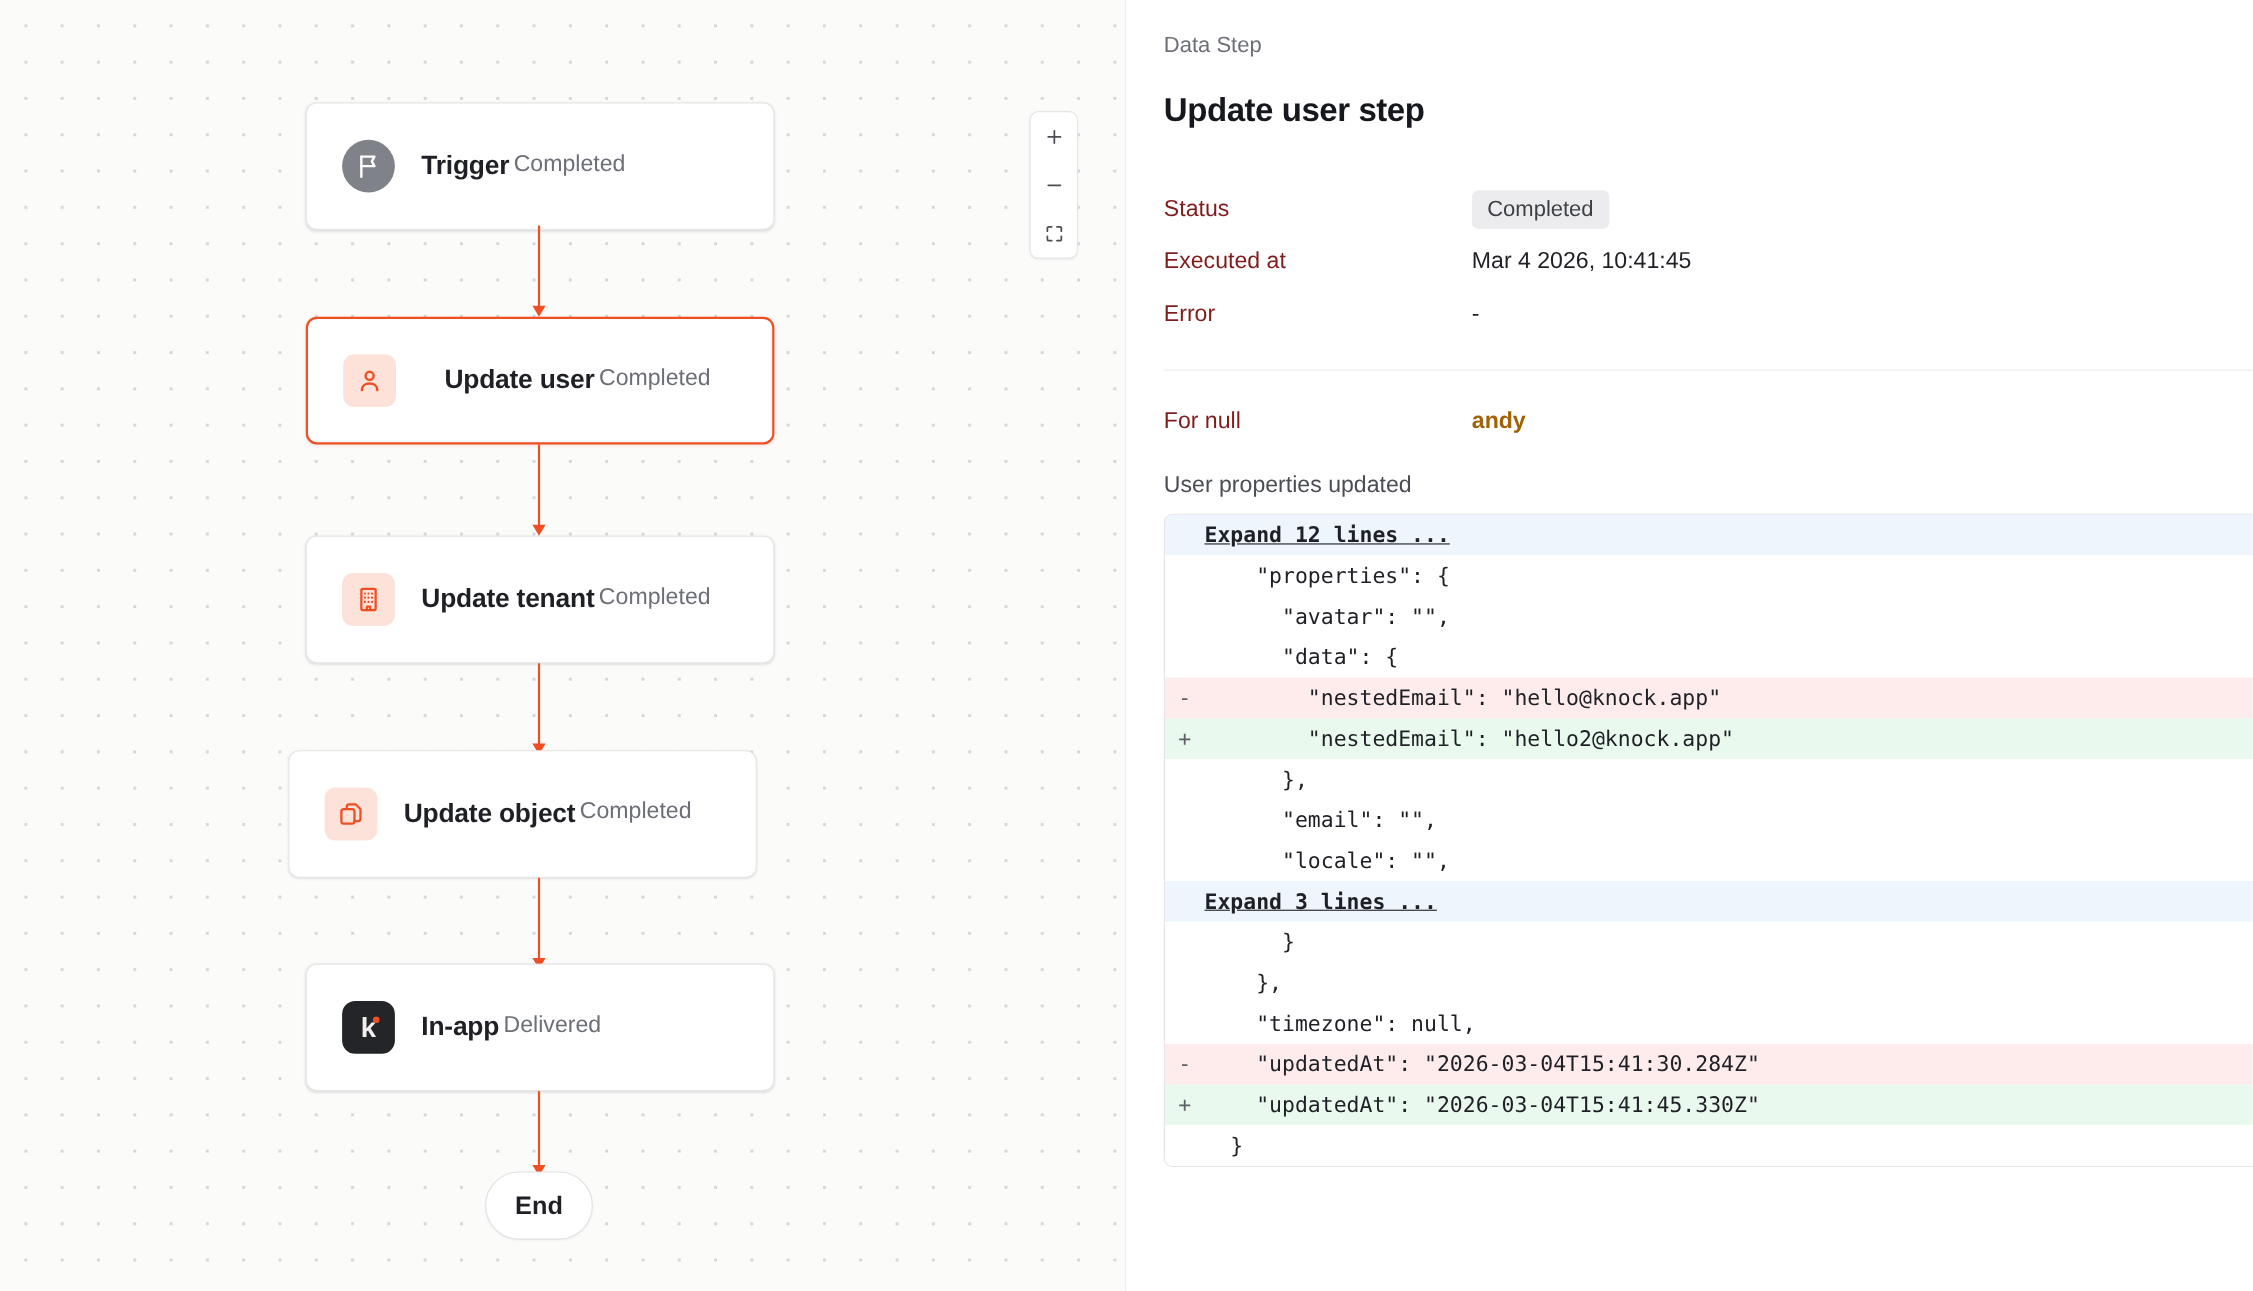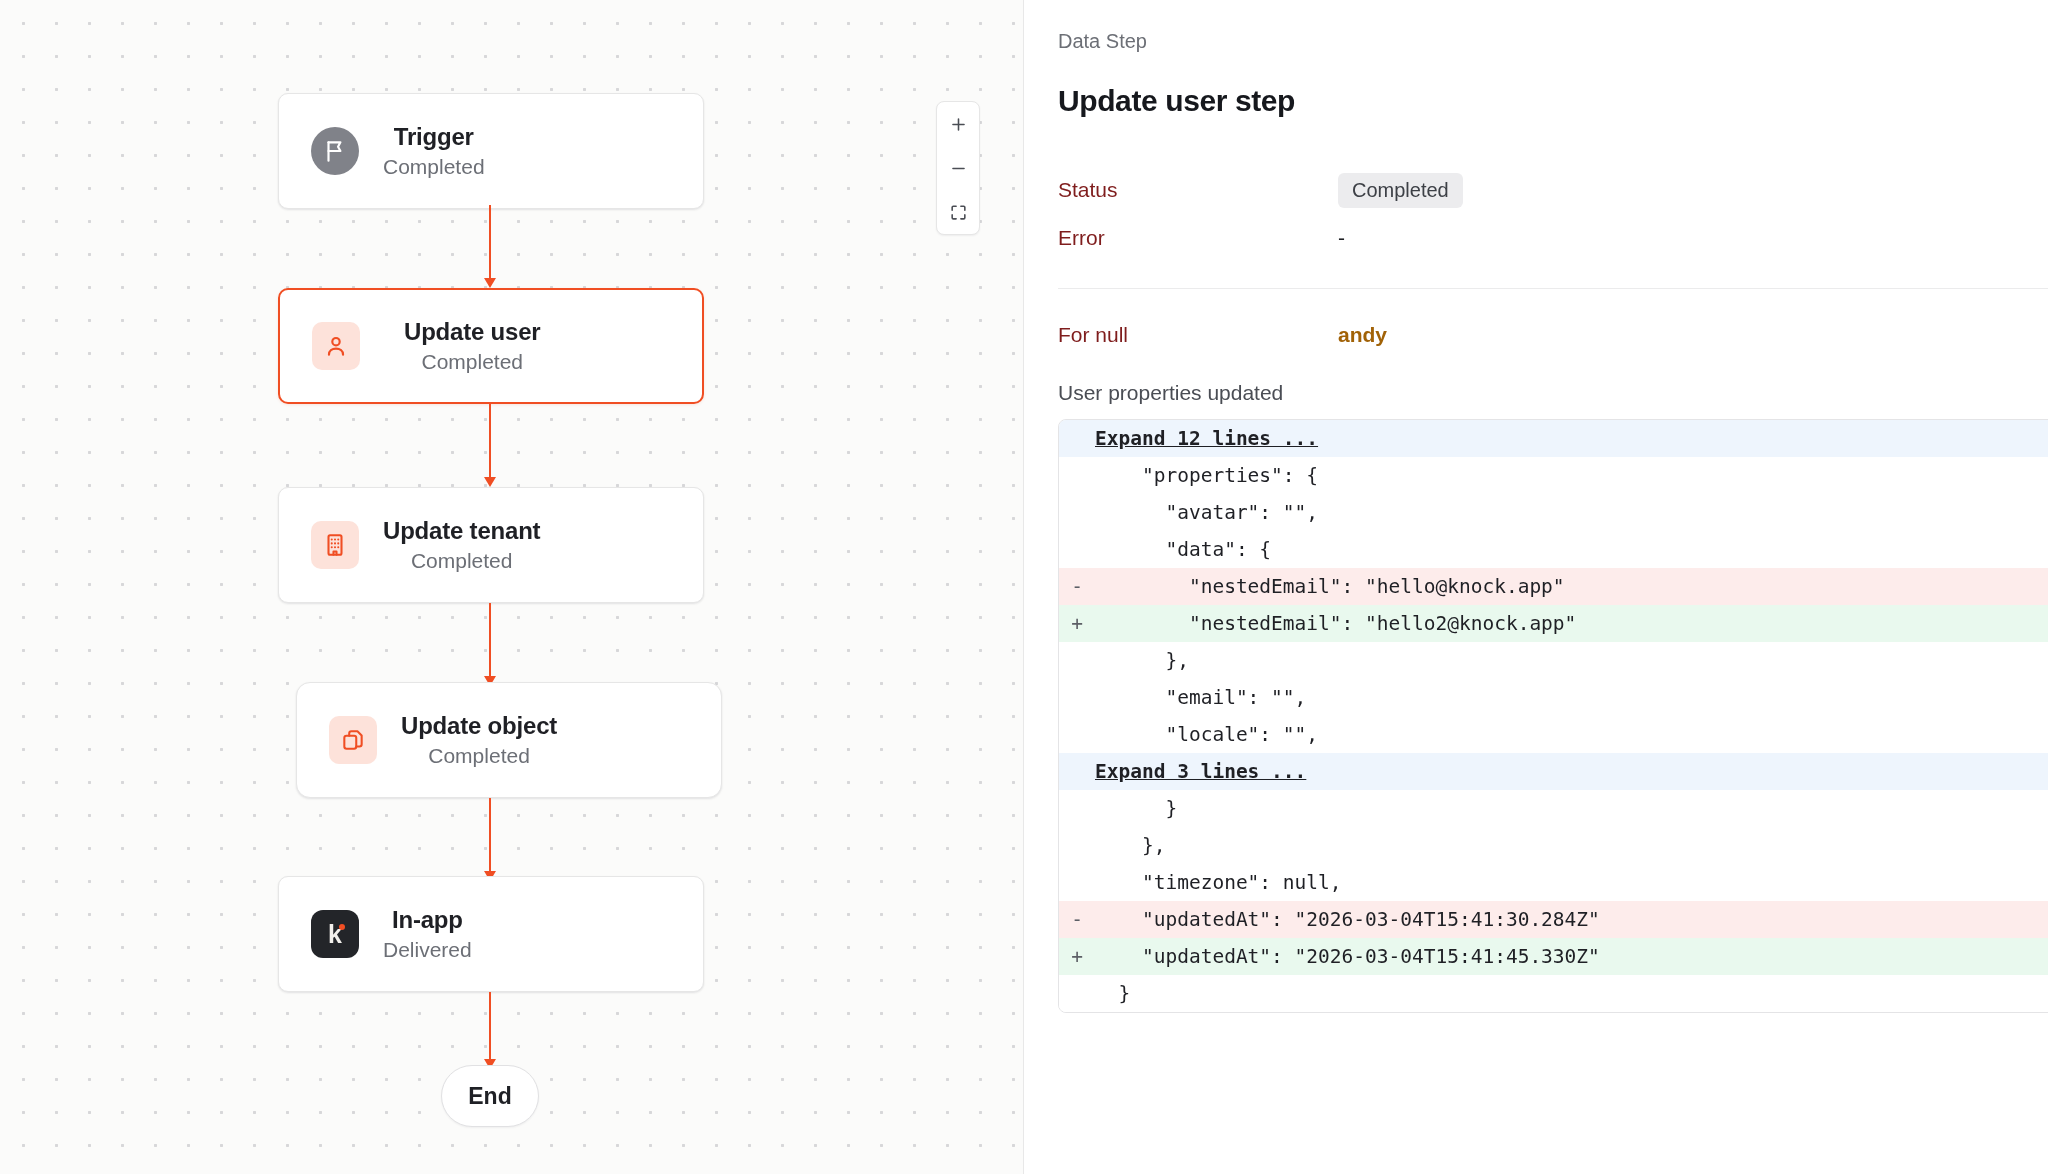--- a/index.html
+++ b/index.html
@@ -45,21 +45,21 @@
   }
   .node-icon {
     width: 48px; height: 48px;
     border-radius: 10px;
     display: flex; align-items: center; justify-content: center;
     flex: 0 0 auto;
   }
   .node-icon.trigger { background: #808289; border-radius: 50%; }
   .node-icon.soft { background: #fde2da; }
   .node-icon.knock { background: #232529; border-radius: 12px; }
-  .node-text { display: flex; flex-direction: column; gap: 4px; text-align: center; }
+  .node-text { display: flex; flex-direction: row; gap: 4px; }
   .node-title {
     font-size: 24px; font-weight: 700; color: #1f2025; letter-spacing: -.2px;
   }
   .node-status { font-size: 21px; color: #6c6f76; }
 
   .end-node {
     position: absolute;
     width: 98px; height: 62px;
     border: 1px solid #e1e1e3;
     border-radius: 31px;
@@ -209,21 +209,21 @@
           </svg>
         </div>
         <div class="node-text">
           <div class="node-title">Update tenant</div>
           <div class="node-status">Completed</div>
         </div>
       </div>
 
       <div class="edge" style="left:489px; top:603px; height:74px;"></div>
 
-      <div class="node" style="left:296px; top:682px;border-radius:14px;">
+      <div class="node" style="left:262px; top:682px;">
         <div class="node-icon soft">
           <svg width="26" height="26" viewBox="0 0 24 24" fill="none" stroke="#f04e23" stroke-width="1.9" stroke-linecap="round" stroke-linejoin="round">
             <rect x="4" y="8" width="11" height="12" rx="2"></rect>
             <path d="M8.5 8V6a2 2 0 0 1 2-2h5.6L20 7.8V16a2 2 0 0 1-2 2h-3"></path>
           </svg>
         </div>
         <div class="node-text">
           <div class="node-title">Update object</div>
           <div class="node-status">Completed</div>
         </div>
@@ -274,20 +274,24 @@
   <div class="detail-pane">
 
     <div class="eyebrow">Data Step</div>
     <div class="panel-title">Update user step</div>
 
     <div class="kv-row">
       <div class="kv-key">Status</div>
       <div class="badge">Completed</div>
     </div>
 
+    <div class="kv-row">
+      <div class="kv-key">Executed at</div>
+      <div class="kv-val">Mar 4 2026, 10:41:45</div>
+    </div>
 
     <div class="kv-row">
       <div class="kv-key">Error</div>
       <div class="kv-val">-</div>
     </div>
 
     <div class="divider"></div>
 
     <div class="kv-row">
       <div class="kv-key">For null</div>

